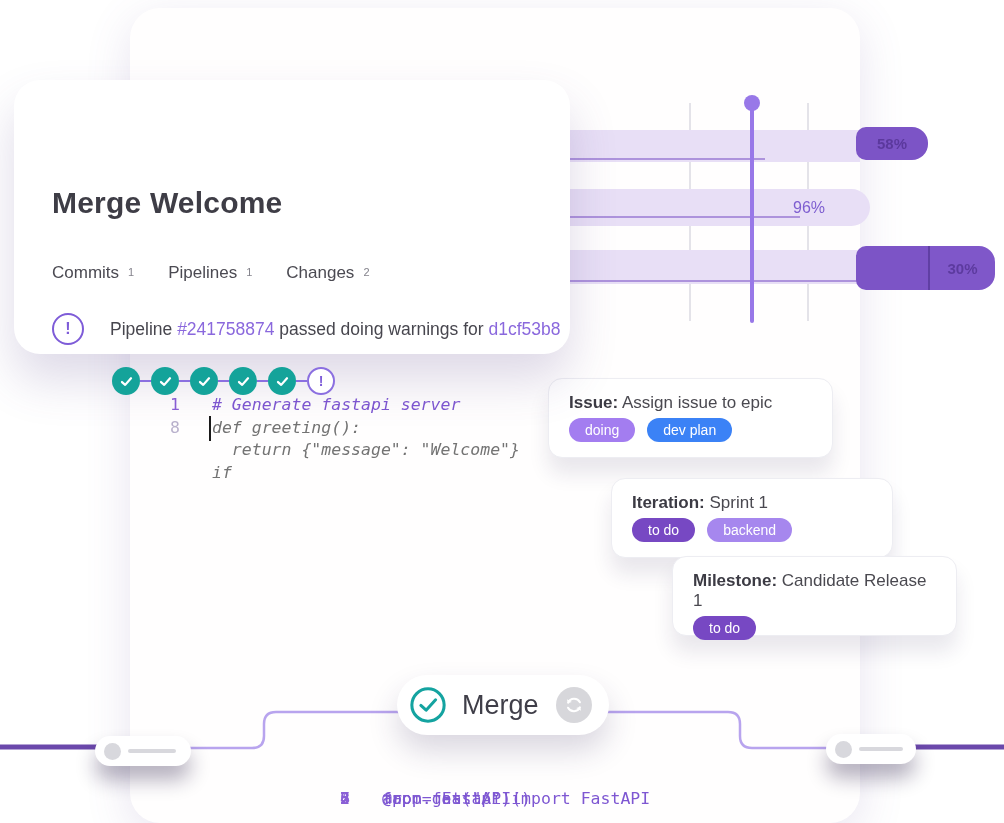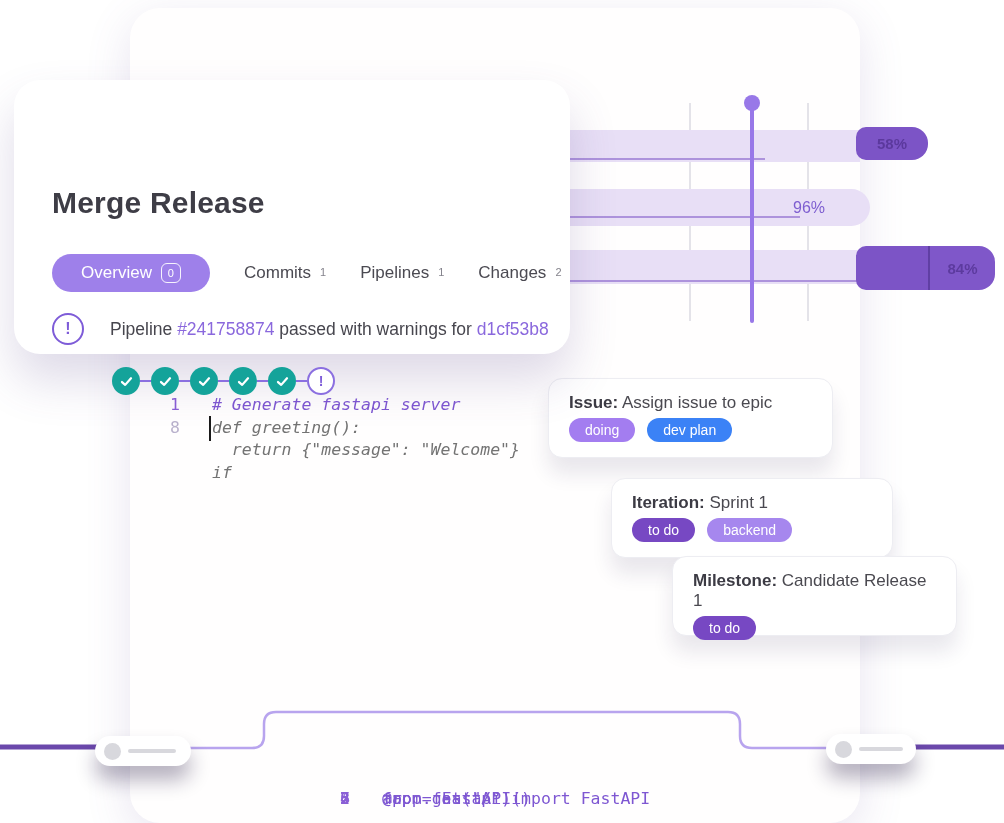--- a/index.html
+++ b/index.html
@@ -109,49 +109,45 @@
     <div class="bandline bandline2"></div>
     <div class="bandline bandline3"></div>
     <div class="vline"></div>
     <div class="vdot"></div>
     <div class="pct-in-band">96%</div>
     <div class="seg seg1">
       <span>58%</span>
     </div>
     <div class="seg seg3a"></div>
     <div class="seg seg3b">
-      <span>84%</span>
+      <span>30%</span>
     </div>
   </div>
 
   <div class="code" id="code"><div class="crow comment"><span class="lnum">1</span><span class="ctext"># Generate fastapi server</span></div><div class="crow code"><span class="lnum">2</span><span class="ctext"></span></div><div class="crow code"><span class="lnum">3</span><span class="ctext">from fastapi import FastAPI</span></div><div class="crow code"><span class="lnum">4</span><span class="ctext"></span></div><div class="crow code"><span class="lnum">5</span><span class="ctext">app = FastAPI()</span></div><div class="crow code"><span class="lnum">6</span><span class="ctext"></span></div><div class="crow code"><span class="lnum">7</span><span class="ctext">@app.get("/")</span></div><div class="crow ghost"><span class="lnum">8</span><span class="ctext">def greeting():<span class="cursor"></span></span></div><div class="crow ghost"><span class="lnum"></span><span class="ctext">  return {"message": "Welcome"}</span></div><div class="crow code"><span class="lnum"></span><span class="ctext"></span></div><div class="crow ghost"><span class="lnum"></span><span class="ctext">if</span></div></div>
 
   <div class="mr-card"></div>
-  <div class="mr-title" style="position: absolute; z-index: 5; left: 52px; top: 186px;">Merge Release</div>
+  <div class="mr-title" style="position: absolute; z-index: 5; left: 52px; top: 186px;">Merge Welcome</div>
   <div class="tabs" style="z-index: 5; position: absolute; left: 52px; top: 254px;" id="tabs">
-      <div class="tab active">
-        <span>Overview</span>
-        <span class="tab-badge">0</span>
-      </div>
       <div class="tab">
         <span>Commits</span>
         <span class="tab-count">1</span>
       </div>
       <div class="tab">
         <span>Pipelines</span>
         <span class="tab-count">1</span>
       </div>
       <div class="tab">
         <span>Changes</span>
         <span class="tab-count">2</span>
       </div>
     </div>
   <div class="pipe-row" style="z-index: 5; position: absolute; left: 52px; top: 313px;">
     <div class="warn-circle">!</div>
-    <div class="pipe-text" id="pipe-text"><span>Pipeline </span><span class="lnk">#241758874</span><span> passed with warnings for </span><span class="lnk">d1cf53b8</span></div>
+    <div class="pipe-text" id="pipe-text"><span>Pipeline </span><span class="lnk">#241758874</span><span> passed doing warnings for </span><span class="lnk">d1cf53b8</span></div>
   </div>
   <div class="stages" style="z-index: 5; position: absolute; left: 112px; top: 367px;" id="stages">
       <div class="stage-ok">
         <svg width="15" height="15" viewBox="0 0 16 16">
           <path d="M3.2 8.6 L6.6 11.6 L12.8 4.6" fill="none" stroke="#fff" stroke-width="2.4" stroke-linecap="round" stroke-linejoin="round"></path>
         </svg>
       </div>
       <div class="stage-link"></div>
       <div class="stage-ok">
         <svg width="15" height="15" viewBox="0 0 16 16">
@@ -200,20 +196,35 @@
         <span class="chip" style="background: rgb(119, 72, 195);">to do</span>
       </div>
   </div>
 
   <svg class="flow-svg" width="1004" height="823">
     <path d="M190 748 H252 Q264 748 264 736 V724 Q264 712 276 712 H728 Q740 712 740 724 V736 Q740 748 752 748 H828" fill="none" stroke="#b8a4ee" stroke-width="2.5"></path>
     <path d="M0 747 H97" fill="none" stroke="#6b48ab" stroke-width="5"></path>
     <path d="M912 747 H1004" fill="none" stroke="#6b48ab" stroke-width="5"></path>
   </svg>
 
+  <div class="merge-btn">
+    <svg class="merge-check" viewBox="0 0 40 40">
+      <circle cx="20" cy="20" r="17" fill="#fff" stroke="#14a3a0" stroke-width="3.2"></circle>
+      <path d="M12.5 20.5 L18 25.5 L28 14.5" fill="none" stroke="#14a3a0" stroke-width="3.2" stroke-linecap="round" stroke-linejoin="round"></path>
+    </svg>
+    <span class="merge-label">Merge</span>
+    <span class="merge-refresh">
+      <svg width="22" height="22" viewBox="0 0 24 24">
+        <path d="M18.5 9 A7.3 7.3 0 0 0 5.5 9.5" fill="none" stroke="#fff" stroke-width="2.2" stroke-linecap="round"></path>
+        <path d="M5.5 15 A7.3 7.3 0 0 0 18.5 14.5" fill="none" stroke="#fff" stroke-width="2.2" stroke-linecap="round"></path>
+        <path d="M4.2 5.8 L5.5 9.9 L9.6 8.6 Z" fill="#fff"></path>
+        <path d="M19.8 18.2 L18.5 14.1 L14.4 15.4 Z" fill="#fff"></path>
+      </svg>
+    </span>
+  </div>
 
   <div class="pill pill-left">
     <span class="pill-dot"></span>
     <span class="pill-bar"></span>
   </div>
   <div class="pill pill-right">
     <span class="pill-dot"></span>
     <span class="pill-bar"></span>
   </div>
 

